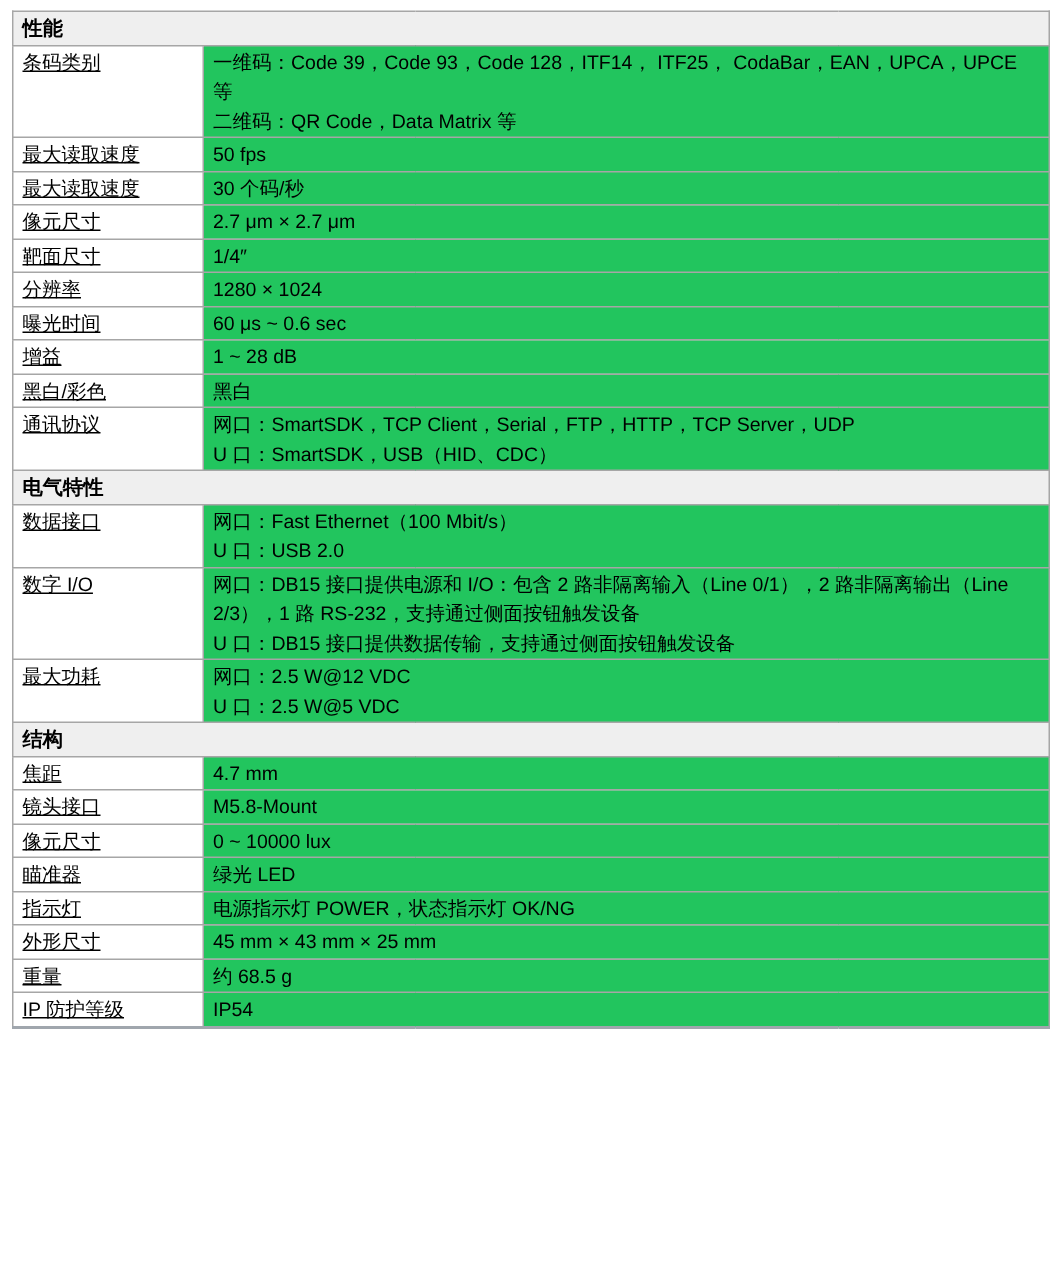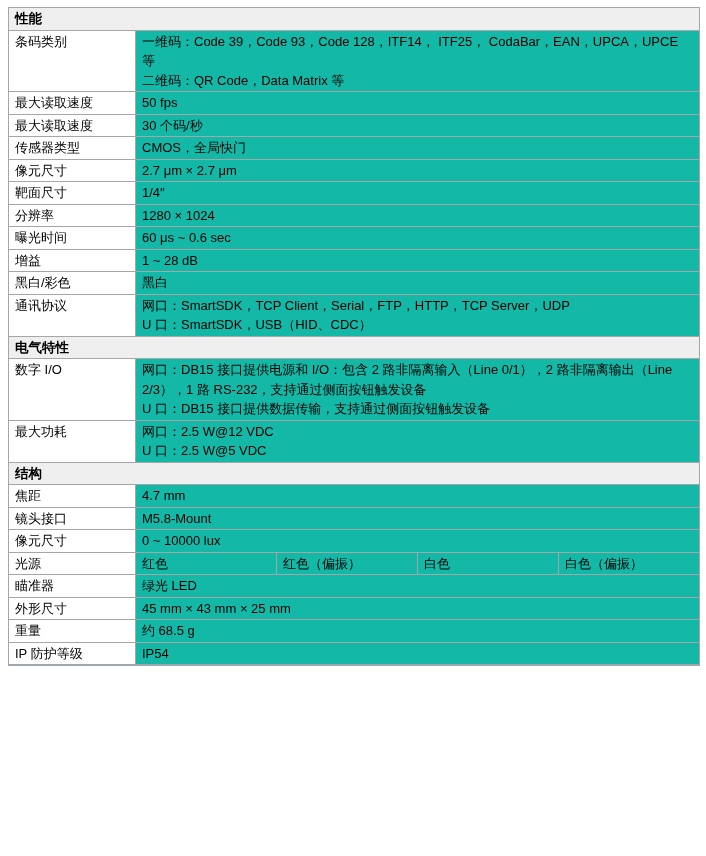--- a/index.html
+++ b/index.html
@@ -31,23 +31,24 @@
     vertical-align: top;
     word-wrap: break-word;
   }
   tr.section-row td {
     background: #efefef;
     font-weight: bold;
     font-size: 13.5px;
   }
   td.label-cell {
     background: #ffffff;
+    text-decoration: underline;
   }
   td.value-cell {
-    background: #14b8a6;
+    background: #22c55e;
   }
   .value-line {
     display: block;
   }
   table.spec-table {
     border-bottom: 2px solid #a0a6ad;
   }
 </style>
 </head>
 <body>
@@ -77,26 +78,20 @@
           <div class="value-line">50 fps</div>
         </td>
       </tr>
       <tr>
         <td class="label-cell">最大读取速度</td>
         <td class="value-cell" colspan="4">
           <div class="value-line">30 个码/秒</div>
         </td>
       </tr>
       <tr>
-        <td class="label-cell">传感器类型</td>
-        <td class="value-cell" colspan="4">
-          <div class="value-line">CMOS，全局快门</div>
-        </td>
-      </tr>
-      <tr>
         <td class="label-cell">像元尺寸</td>
         <td class="value-cell" colspan="4">
           <div class="value-line">2.7 μm × 2.7 μm</div>
         </td>
       </tr>
       <tr>
         <td class="label-cell">靶面尺寸</td>
         <td class="value-cell" colspan="4">
           <div class="value-line">1/4″</div>
         </td>
@@ -129,20 +124,27 @@
         <td class="label-cell">通讯协议</td>
         <td class="value-cell" colspan="4">
           <div class="value-line">网口：SmartSDK，TCP Client，Serial，FTP，HTTP，TCP Server，UDP</div>
           <div class="value-line">U 口：SmartSDK，USB（HID、CDC）</div>
         </td>
       </tr>
       <tr class="section-row">
         <td colspan="5">电气特性</td>
       </tr>
       <tr>
+        <td class="label-cell">数据接口</td>
+        <td class="value-cell" colspan="4">
+          <div class="value-line">网口：Fast Ethernet（100 Mbit/s）</div>
+          <div class="value-line">U 口：USB 2.0</div>
+        </td>
+      </tr>
+      <tr>
         <td class="label-cell">数字 I/O</td>
         <td class="value-cell" colspan="4">
           <div class="value-line">网口：DB15 接口提供电源和 I/O：包含 2 路非隔离输入（Line 0/1），2 路非隔离输出（Line 2/3），1 路 RS-232，支持通过侧面按钮触发设备</div>
           <div class="value-line">U 口：DB15 接口提供数据传输，支持通过侧面按钮触发设备</div>
         </td>
       </tr>
       <tr>
         <td class="label-cell">最大功耗</td>
         <td class="value-cell" colspan="4">
           <div class="value-line">网口：2.5 W@12 VDC</div>
@@ -164,30 +166,29 @@
           <div class="value-line">M5.8-Mount</div>
         </td>
       </tr>
       <tr>
         <td class="label-cell">像元尺寸</td>
         <td class="value-cell" colspan="4">
           <div class="value-line">0 ~ 10000 lux</div>
         </td>
       </tr>
       <tr>
-        <td class="label-cell">光源</td>
-        <td class="value-cell">红色</td>
-        <td class="value-cell">红色（偏振）</td>
-        <td class="value-cell">白色</td>
-        <td class="value-cell">白色（偏振）</td>
-      </tr>
-      <tr>
         <td class="label-cell">瞄准器</td>
         <td class="value-cell" colspan="4">
           <div class="value-line">绿光 LED</div>
+        </td>
+      </tr>
+      <tr>
+        <td class="label-cell">指示灯</td>
+        <td class="value-cell" colspan="4">
+          <div class="value-line">电源指示灯 POWER，状态指示灯 OK/NG</div>
         </td>
       </tr>
       <tr>
         <td class="label-cell">外形尺寸</td>
         <td class="value-cell" colspan="4">
           <div class="value-line">45 mm × 43 mm × 25 mm</div>
         </td>
       </tr>
       <tr>
         <td class="label-cell">重量</td>

